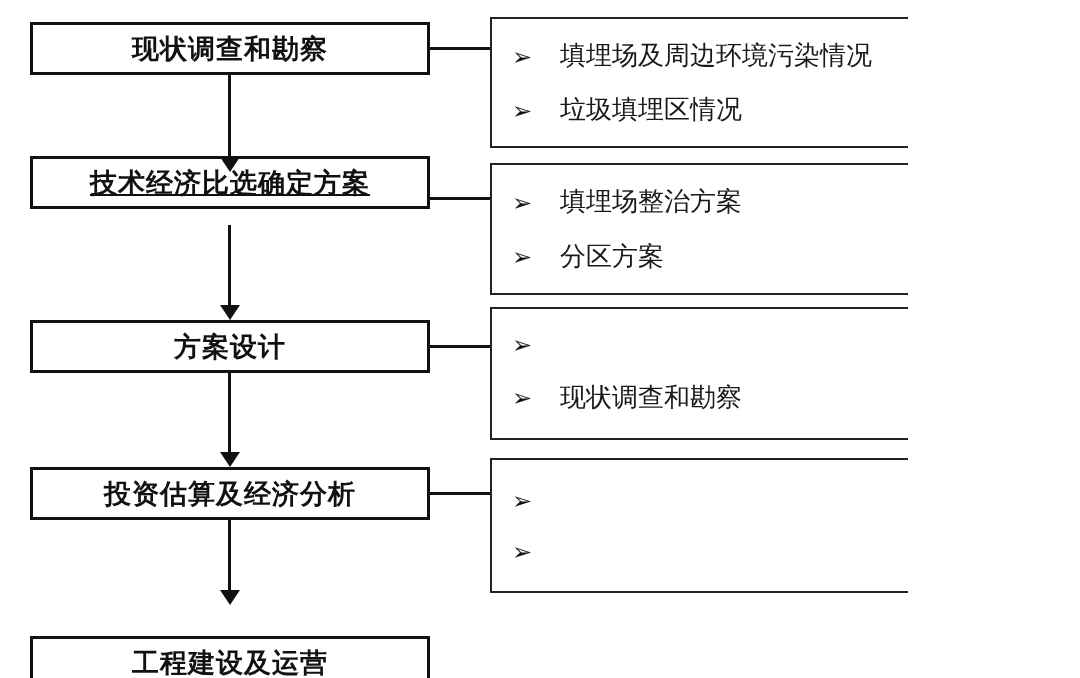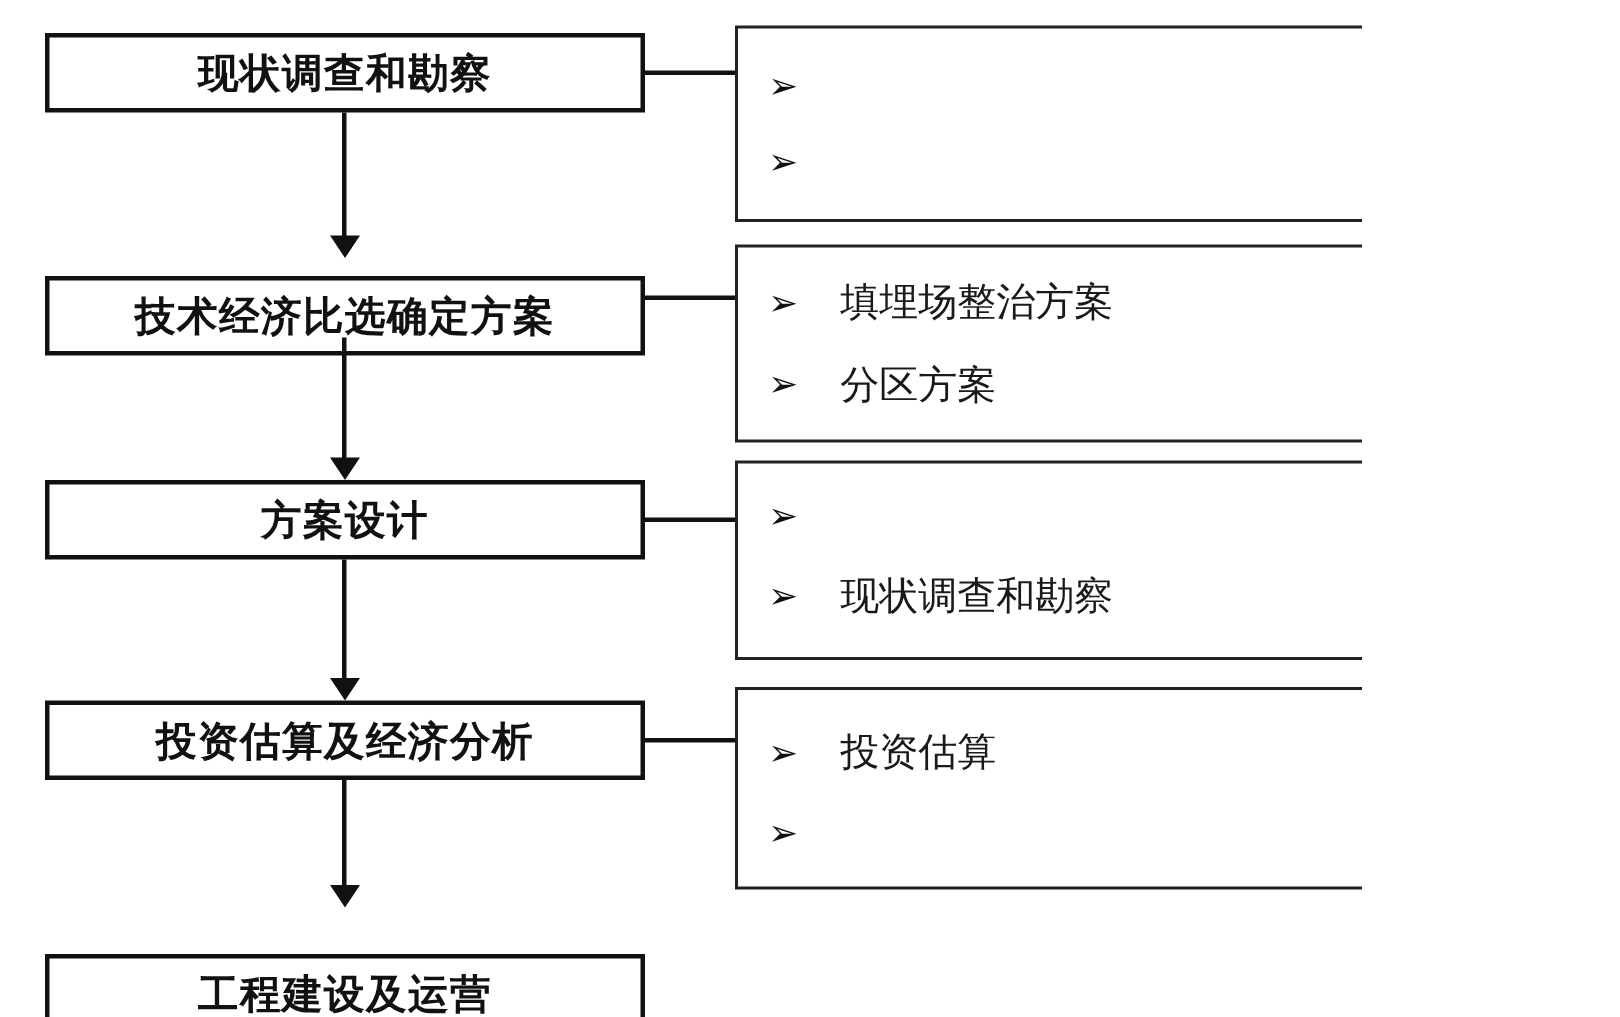--- a/index.html
+++ b/index.html
@@ -25,21 +25,21 @@
     display: flex;
     align-items: center;
     justify-content: center;
     font-size: 27px;
     font-weight: 700;
     color: #111111;
     letter-spacing: 1px;
     white-space: nowrap;
   }
   .stage-1 { top: 22px; }
-  .stage-2 { top: 184px; }
+  .stage-2 { top: 156px; text-decoration: underline; }
   .stage-3 { top: 320px; }
   .stage-4 { top: 467px; }
   .stage-5 { top: 636px; }
 
   
   .detail-box {
     position: absolute;
     left: 490px;
     width: 572px;
     border: 2px solid #222222;
@@ -140,23 +140,25 @@
   <div class="arrow-head arrow-head-4"></div>
 
   <div class="h-connector h-connector-1"></div>
   <div class="h-connector h-connector-2"></div>
   <div class="h-connector h-connector-3"></div>
   <div class="h-connector h-connector-4"></div>
 
   <div class="detail-box detail-1">
     <div class="detail-item">
       <span class="bullet-glyph">➢</span>
+      <span>填埋场及周边环境污染情况</span>
     </div>
     <div class="detail-item">
       <span class="bullet-glyph">➢</span>
+      <span>垃圾填埋区情况</span>
     </div>
   </div>
 
   <div class="detail-box detail-2">
     <div class="detail-item">
       <span class="bullet-glyph">➢</span>
       <span>填埋场整治方案</span>
     </div>
     <div class="detail-item">
       <span class="bullet-glyph">➢</span>
@@ -170,20 +172,19 @@
     </div>
     <div class="detail-item">
       <span class="bullet-glyph">➢</span>
       <span>现状调查和勘察</span>
     </div>
   </div>
 
   <div class="detail-box detail-4">
     <div class="detail-item">
       <span class="bullet-glyph">➢</span>
-      <span>投资估算</span>
     </div>
     <div class="detail-item">
       <span class="bullet-glyph">➢</span>
     </div>
   </div>
 
 </div>
 
 </body></html>

